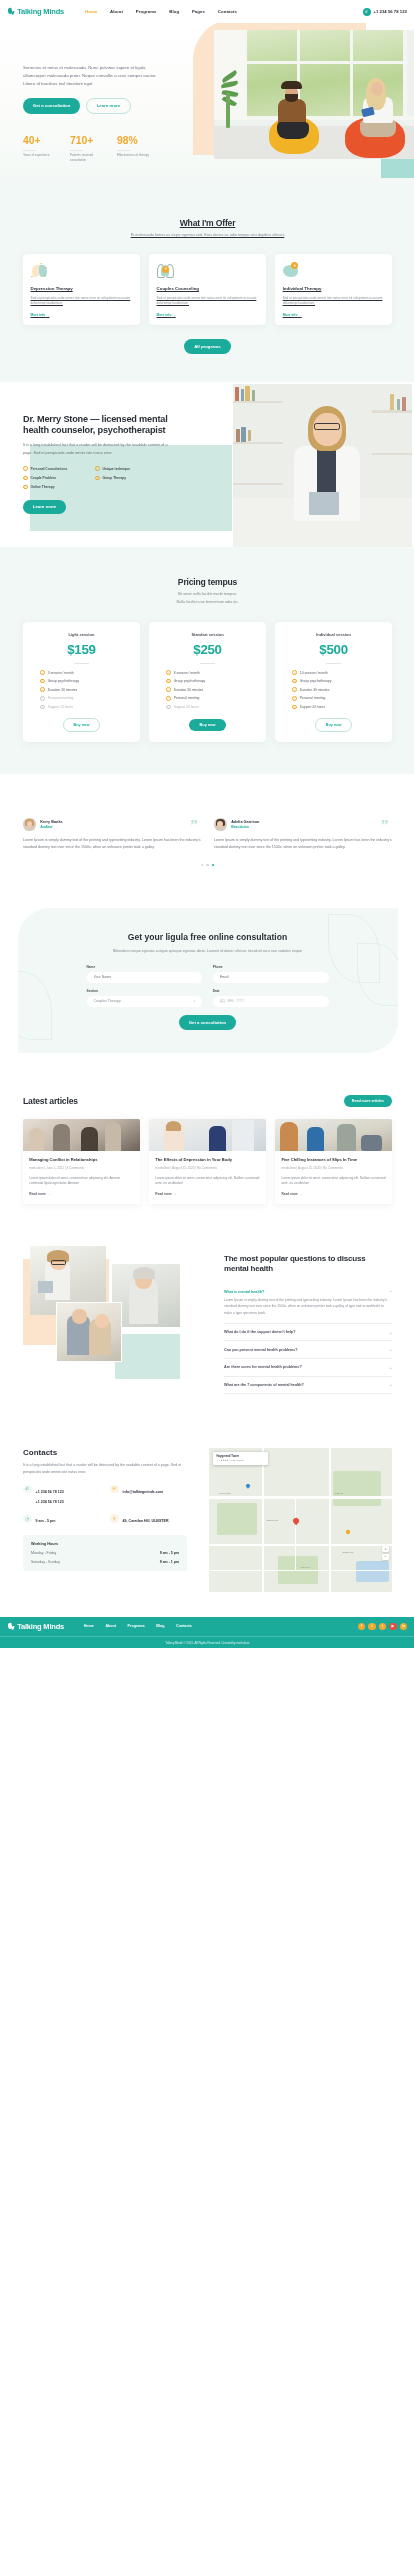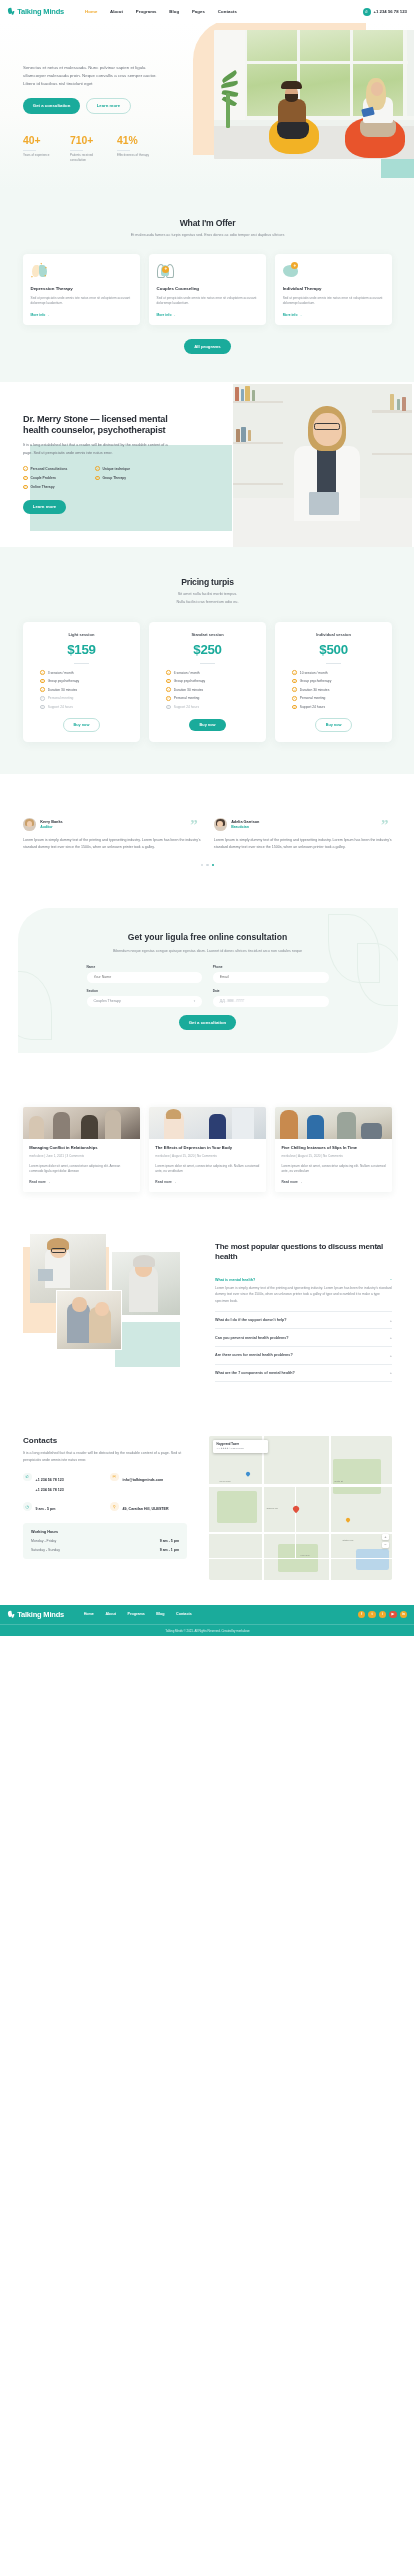--- a/index.html
+++ b/index.html
@@ -92,21 +92,21 @@
   .palm i { position:absolute; display:block; background:#5f9b4e; border-radius:50% 4% 50% 4%; }
 
   
   .sec { position:relative; }
   .sec-mint { background:#f2f8f5; }
   .sec-head { text-align:center; }
   h2.sec-title { font-size:8.6px; font-weight:700; color:#2b3038; letter-spacing:-0.2px; }
   .sec-desc { margin-top:4.6px; font-size:3.8px; color:#858b93; line-height:1.75; }
 
   
-  .offer { padding:29px 0 28px; }
+  .offer { padding:29px 0 28px;text-decoration:underline; }
   .cards3 { margin-top:15px; display:flex; gap:9.2px; }
   .card { flex:1; background:#fff; border-radius:4px; padding:8.6px 7.5px 8px;
           box-shadow:0 1.7px 8px rgba(40,70,60,.055); }
   .card-ic { width:17.3px; height:17.3px; position:relative; margin-bottom:6.3px; }
   .brain { position:absolute; inset:0; }
   .brain .lf { position:absolute; left:1.2px; top:2.3px; width:7.5px; height:12.7px;
                background:#fbe7c6; border-radius:60% 18% 45% 50%; }
   .brain .rt { position:absolute; right:1.2px; top:2.3px; width:7.5px; height:12.7px;
                background:#a9d9d0; border-radius:18% 60% 50% 45%; }
   .spark { position:absolute; color:#f0a92c; font-size:3.5px; }
@@ -231,21 +231,21 @@
            box-shadow:0 1.2px 7px rgba(40,70,60,.07); }
   .athumb { height:32px; position:relative; overflow:hidden; }
   .abody { padding:6.3px 6.3px 7.5px; }
   .a-title { font-size:4.1px; font-weight:700; line-height:1.35; color:#2b3038; }
   .a-meta { margin-top:4px; font-size:3.1px; color:#a2a8ae; }
   .a-ex { margin-top:5.2px; font-size:3.2px; line-height:1.8; color:#848a92; }
   .a-more { margin-top:5.2px; font-size:3.2px; font-weight:700; color:#5a6069; }
 
   
   .faq { padding:17.3px 0 26.5px; }
-  .faq .inner { display:flex; gap:19px; }
+  .faq .inner { display:flex; gap:28px; }
   .faq-left { width:173px; position:relative; height:159px; }
   .fl-peach { position:absolute; left:0; top:12.7px; width:86px; height:86px; background:#fbe4cb; }
   .fl-p1 { position:absolute; left:7px; top:0; width:76px; height:69px; overflow:hidden;
            background:#e7e9e4; }
   .fl-p2 { position:absolute; left:33px; top:56px; width:66px; height:60px; overflow:hidden;
            background:#e7e9e4; border:1.7px solid #fff; }
   .fl-p3 { position:absolute; left:88px; top:17.3px; width:70px; height:65px; overflow:hidden;
            background:#e7e9e4; border:1.7px solid #fff; }
   .fl-mint { position:absolute; left:92px; top:88px; width:65px; height:45px; background:#cfe8e2; }
   .faq-right { flex:1; padding-top:8px; }
@@ -395,21 +395,21 @@
             <div class="stat-num">40+</div>
             <div class="stat-line"></div>
             <div class="stat-lbl">Years of experience</div>
           </div>
           <div>
             <div class="stat-num">710+</div>
             <div class="stat-line"></div>
             <div class="stat-lbl">Patients received consultation</div>
           </div>
           <div>
-            <div class="stat-num">41%</div>
+            <div class="stat-num">98%</div>
             <div class="stat-line"></div>
             <div class="stat-lbl">Effectiveness of therapy</div>
           </div>
         </div>
       </div>
     </div>
   </div>
 
   <div class="sec sec-mint offer">
     <div class="inner">
@@ -525,21 +525,21 @@
         <div style="margin-top:10.4px;">
           <button class="btn btn-primary">Learn more</button>
         </div>
       </div>
     </div>
   </div>
 
   <div class="sec sec-mint pricing">
     <div class="inner">
       <div class="sec-head">
-        <h2 class="sec-title">Pricing turpis</h2>
+        <h2 class="sec-title">Pricing tempus</h2>
         <p class="sec-desc">Sit amet nulla facilisi morbi tempus.</p>
         <p class="sec-desc" style="margin-top:1.2px;">Nulla facilisi cras fermentum odio eu.</p>
       </div>
       <div class="price-cards">
 
         <div class="pcard">
           <div class="p-name">Light session</div>
           <div class="p-price">$159</div>
           <div class="p-sep"></div>
           <div class="p-list">
@@ -707,20 +707,24 @@
         </div>
       </div>
       <div class="cta-submit">
         <button class="btn btn-primary">Get a consultation</button>
       </div>
     </div>
   </div>
 
   <div class="sec arts">
     <div class="inner">
+      <div class="arts-head">
+        <h2 class="sec-title">Latest articles</h2>
+        <button class="btn btn-read">Read more articles</button>
+      </div>
       <div class="art-cards">
 
         <div class="acard">
           <div class="athumb" style="background:linear-gradient(150deg,#e8e0d6,#bfb4a6 55%,#6d625a);">
             <span style="position:absolute;left:5.8px;top:9.2px;width:15px;height:24px;background:#d6c6b2;border-radius:7px 7px 0 0;"></span>
             <span style="position:absolute;left:30px;top:5.8px;width:17.3px;height:28px;background:#8a7f75;border-radius:7px 7px 0 0;"></span>
             <span style="position:absolute;left:58px;top:8px;width:17.3px;height:25px;background:#4a4238;border-radius:7px 7px 0 0;"></span>
             <span style="position:absolute;left:82px;top:3.5px;width:16px;height:30px;background:#c6b9a8;border-radius:7px 7px 0 0;"></span>
           </div>
           <div class="abody">

